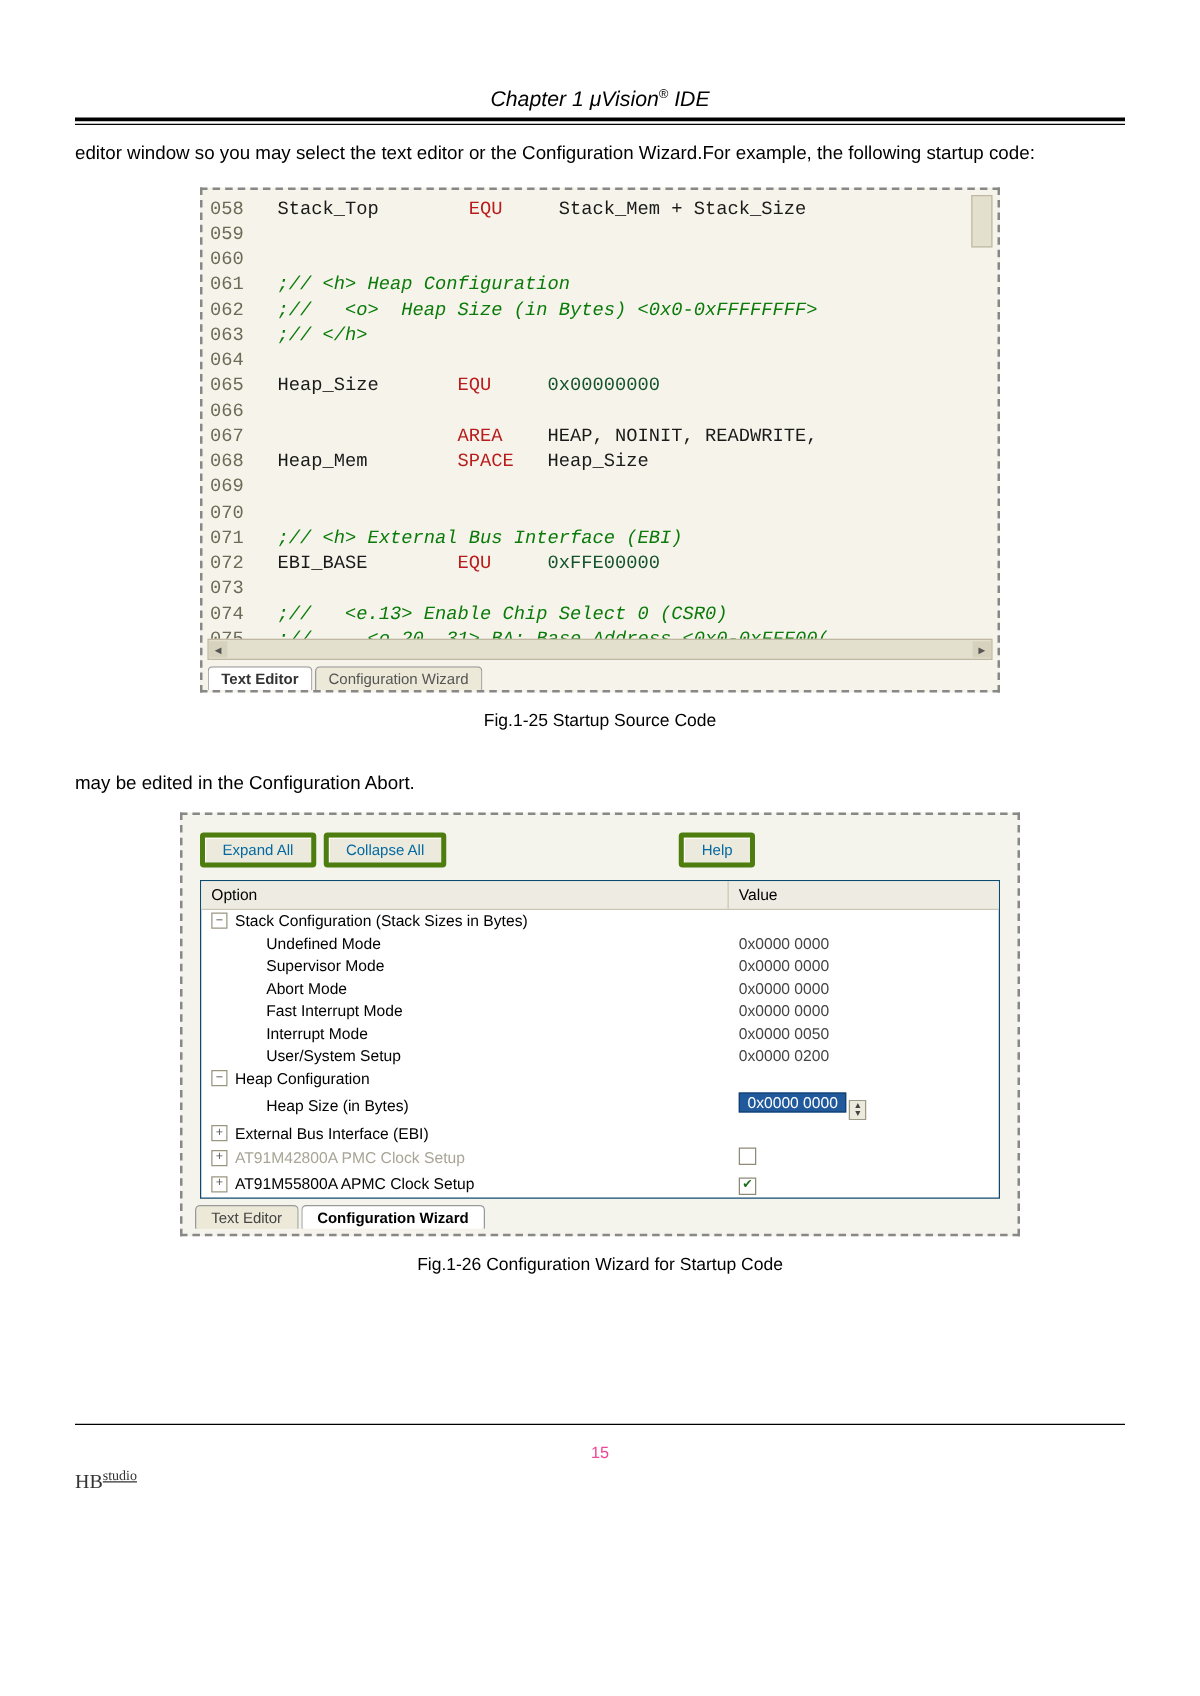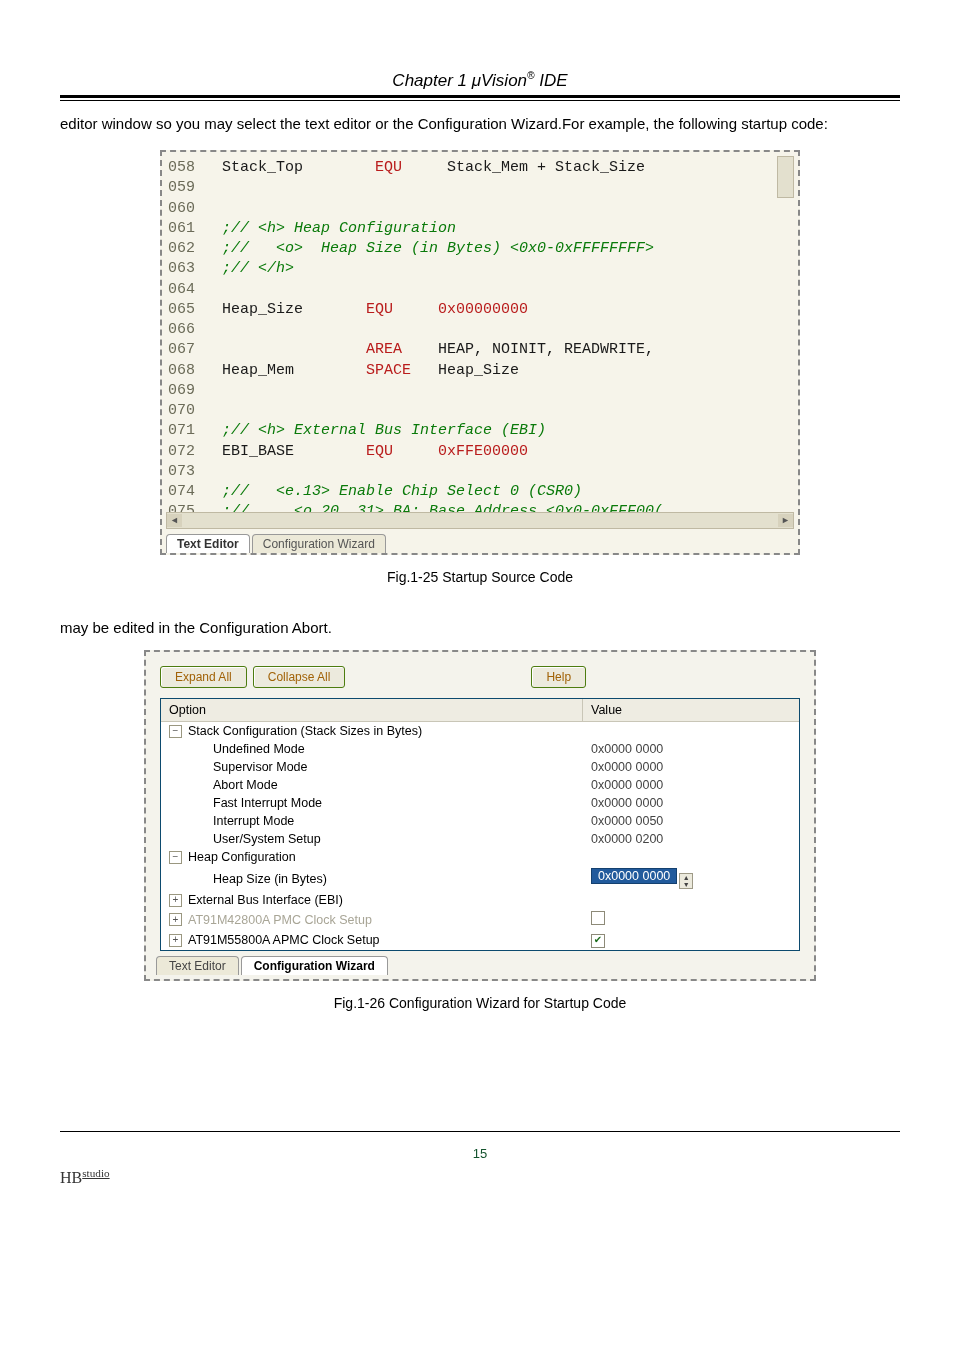--- a/index.html
+++ b/index.html
@@ -10,55 +10,55 @@
   .hr.thin{height:1px;margin-top:3px}
   .body-text{font-size:15px;line-height:1.7;font-family:Verdana,sans-serif}
 
   
   .fig{margin:14px auto 10px auto;width:640px}
   .editor{border:2px dashed #888;background:#f6f4ea;position:relative;padding:6px 6px 30px 6px}
   .code{font-family:"Courier New",monospace;font-size:15px;white-space:pre;line-height:1.35;color:#1a1a1a}
   .ln{color:#6b6b58;display:inline-block;width:44px;margin-right:10px}
   .kw{color:#b91c1c}
   .cmt{color:#0a7a0a;font-style:italic}
-  .lit{color:#b91c1c}
+  .lit{color:#14532d}
   .hscroll{position:absolute;left:4px;right:4px;bottom:24px;height:15px;background:#e3e0ce;display:flex;align-items:center;justify-content:space-between;border:1px solid #bfb9a3}
   .hscroll .btn{width:15px;height:13px;background:#d7d2bd;display:flex;align-items:center;justify-content:center;font-size:9px;color:#555}
   .vscroll{position:absolute;right:4px;top:4px;width:15px;height:40px;background:#e3e0ce;border:1px solid #bfb9a3}
   .tabs{position:absolute;left:4px;bottom:2px;display:flex;font-family:"Microsoft Sans Serif",Tahoma,sans-serif;font-size:12px}
   .tab{padding:2px 10px 2px 10px;border:1px solid #999;border-bottom:none;border-radius:4px 4px 0 0;margin-right:2px;background:#ece9d8;color:#333;position:relative;top:2px}
   .tab.active{background:#fff;font-weight:bold}
   .tab.inactive{background:#ece9d8;color:#555}
   .caption{text-align:center;font-size:14px;font-family:Verdana,sans-serif;margin:14px 0 30px 0}
 
   
   .wizard{border:2px dashed #888;background:#f4f3ec;padding:14px 14px 28px 14px;position:relative;width:640px;margin:10px auto}
   .toolbar{display:flex;gap:6px;margin-bottom:10px}
-  .wbtn{background:#eceadd;border:1px solid #4d7c0f;border-radius:3px;padding:3px 14px;font-family:Tahoma,sans-serif;font-size:12px;color:#a16207;box-shadow:1px 1px 0 #fff inset}
+  .wbtn{background:#eceadd;border:4px solid #4d7c0f;border-radius:3px;padding:3px 14px;font-family:Tahoma,sans-serif;font-size:12px;color:#0369a1;box-shadow:1px 1px 0 #fff inset}
   .wbtn.help{margin-left:180px}
   .grid{border:1px solid #0c4a6e;background:#fff;font-family:Tahoma,sans-serif;font-size:12.5px}
   .ghdr{display:flex;background:#eeece2;border-bottom:1px solid #c9c6b7}
   .ghdr .c1{flex:1;padding:4px 8px;border-right:1px solid #c9c6b7}
   .ghdr .c2{width:200px;padding:4px 8px}
   .grow{display:flex}
   .grow .c1{flex:1;padding:2px 0 2px 0;display:flex;align-items:center}
   .grow .c2{width:200px;padding:2px 8px;color:#444}
   .tree-tog{width:11px;height:11px;border:1px solid #9a9780;display:inline-flex;align-items:center;justify-content:center;font-size:10px;line-height:1;margin:0 6px 0 8px;color:#555;background:#fff}
   .tree-ind{display:inline-block}
   .disabled{color:#a8a596}
   .valbox{background:#215a9c;color:#fff;padding:0 6px;border:1px solid #14406f;display:inline-block}
   .spin{display:inline-flex;flex-direction:column;border:1px solid #9e9a87;margin-left:2px}
   .spin span{width:12px;height:7px;background:#eceadd;font-size:7px;text-align:center;line-height:1}
   .chk{width:12px;height:12px;border:1px solid #8d8a78;display:inline-block;background:#fff;text-align:center;font-size:10px;line-height:1;color:#1a6b1a}
   .wtabs{position:absolute;left:10px;bottom:4px;display:flex;font-family:Tahoma,sans-serif;font-size:12px}
   .wtab{padding:2px 12px;border:1px solid #999;border-bottom:none;border-radius:4px 4px 0 0;margin-right:2px;background:#ece9d8;color:#444}
   .wtab.active{background:#fff;font-weight:bold;color:#000}
 
   .footer{margin-top:120px;padding:0 0 10px 0}
-  .pagenum{text-align:center;font-size:13px;color:#14532d}
+  .pagenum{text-align:center;font-size:13px;color:#ec4899}
   .brand{font-family:"Times New Roman",serif;font-size:16px;color:#333;margin-top:6px}
   .brand sup{font-size:.7em;text-decoration:underline}
 </style>
 </head>
 <body>
 
 <div class="page">
   <div class="header">
     <span>Chapter 1   μVision</span><sup>®</sup><span> IDE</span>
   </div>

